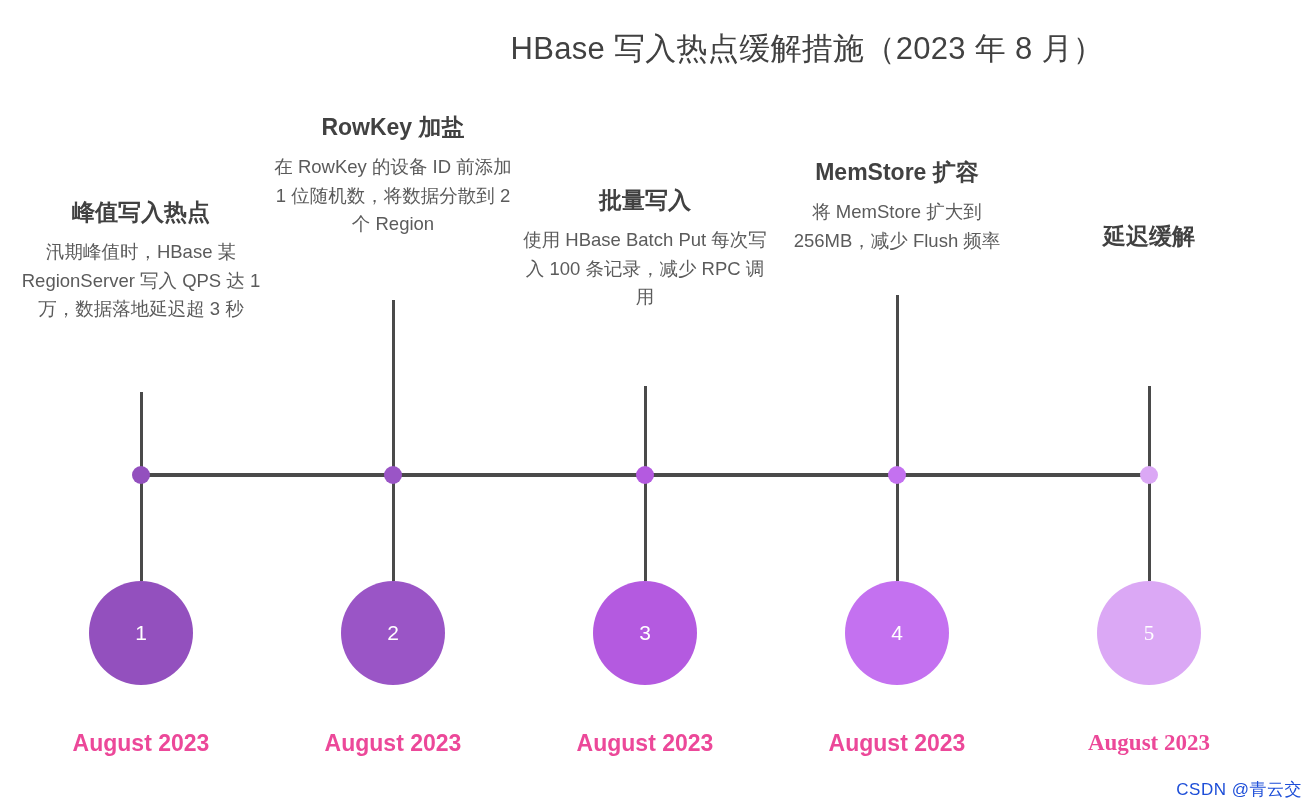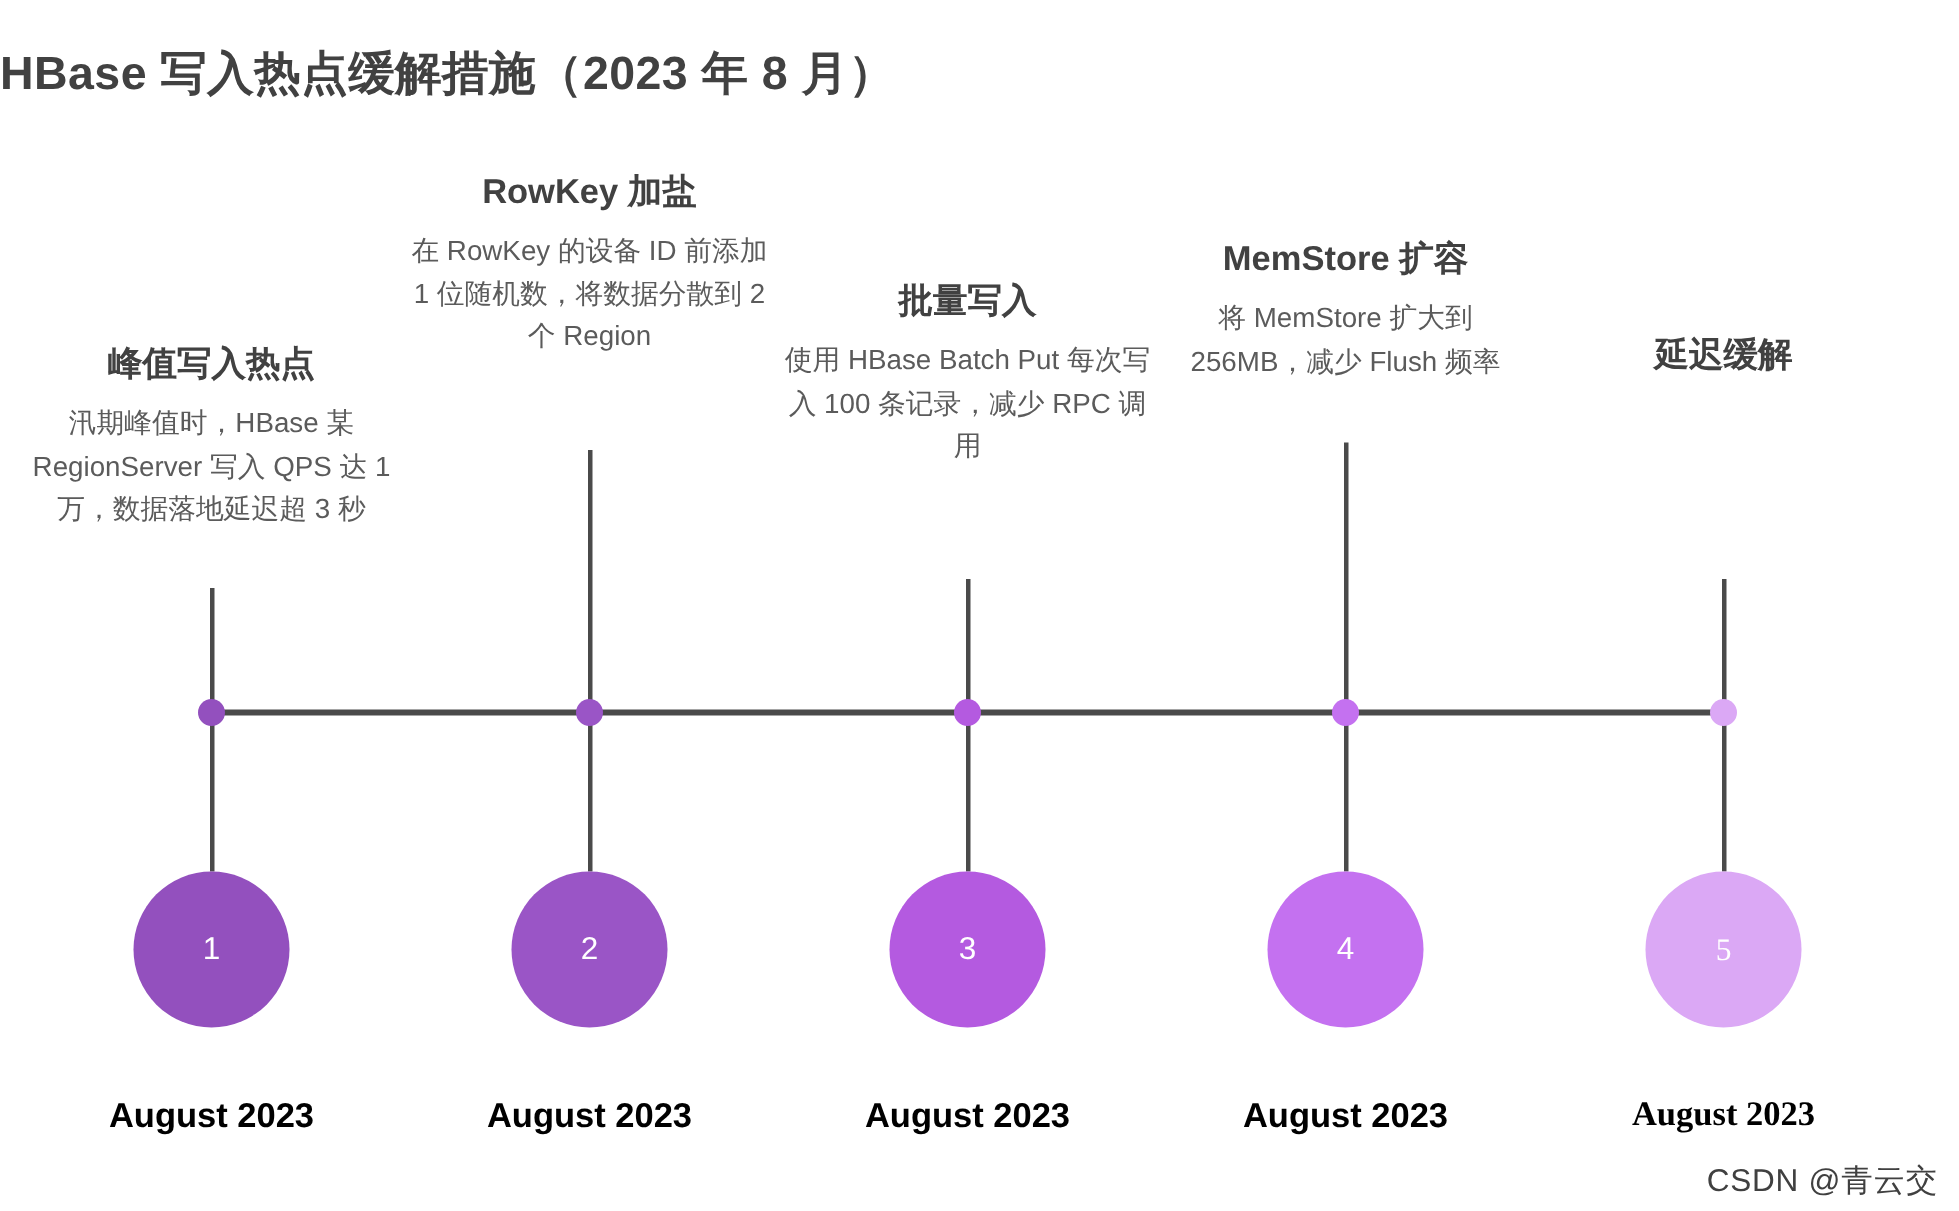--- a/index.html
+++ b/index.html
@@ -14,23 +14,23 @@
     font-family: "Liberation Sans", "DejaVu Sans", sans-serif;
     overflow: hidden;
   }
 
   
   #chart-title {
     position: absolute;
     top: 28px;
     left: 0;
     width: 1104px;
-    text-align: left;
+    text-align: right;
     font-size: 31px;
-    font-weight: bold;
+    font-weight: normal;
     color: #414141;
     letter-spacing: 0.3px;
   }
 
   
   #timeline {
     position: absolute;
     left: 0;
     top: 0;
     width: 1306px;
@@ -115,43 +115,43 @@
 
   
   .tl-date {
     position: absolute;
     left: 0;
     width: 252px;
     top: 730px;
     text-align: center;
     font-size: 23px;
     font-weight: bold;
-    color: #000000;
+    color: #ec4899;
   }
 
   
   #watermark {
     position: absolute;
-    right: 14px;
+    right: 4px;
     bottom: 6px;
-    font-size: 21px;
-    color: #404040;
+    font-size: 17px;
+    color: #1d4ed8;
     letter-spacing: 0.5px;
   }
 </style>
 </head>
 <body>
 
 <div id="chart-title">HBase 写入热点缓解措施（2023 年 8 月）</div>
 
 <div id="timeline">
   <div id="axis-line" style="left: 141px; width: 1008px; background: rgb(74, 74, 74);"></div>
 
 <div class="tl-col" style="left: 141px;">
-      <div class="tl-text" style="top: 198px; margin-top: 30px;">
+      <div class="tl-text" style="top: 198px;">
         <div class="tl-heading">峰值写入热点</div>
         <div class="tl-desc">汛期峰值时，HBase 某 RegionServer 写入 QPS 达 1 万，数据落地延迟超 3 秒</div>
       </div>
       <div class="tl-connector" style="top: 392px; height: 189px; background: rgb(74, 74, 74);"></div>
       <div class="tl-dot" style="background: rgb(147, 80, 190);"></div>
       <div class="tl-circle" style="background: rgb(147, 80, 190);">
         <span>1</span>
       </div>
       <div class="tl-date">August 2023</div>
     </div>

